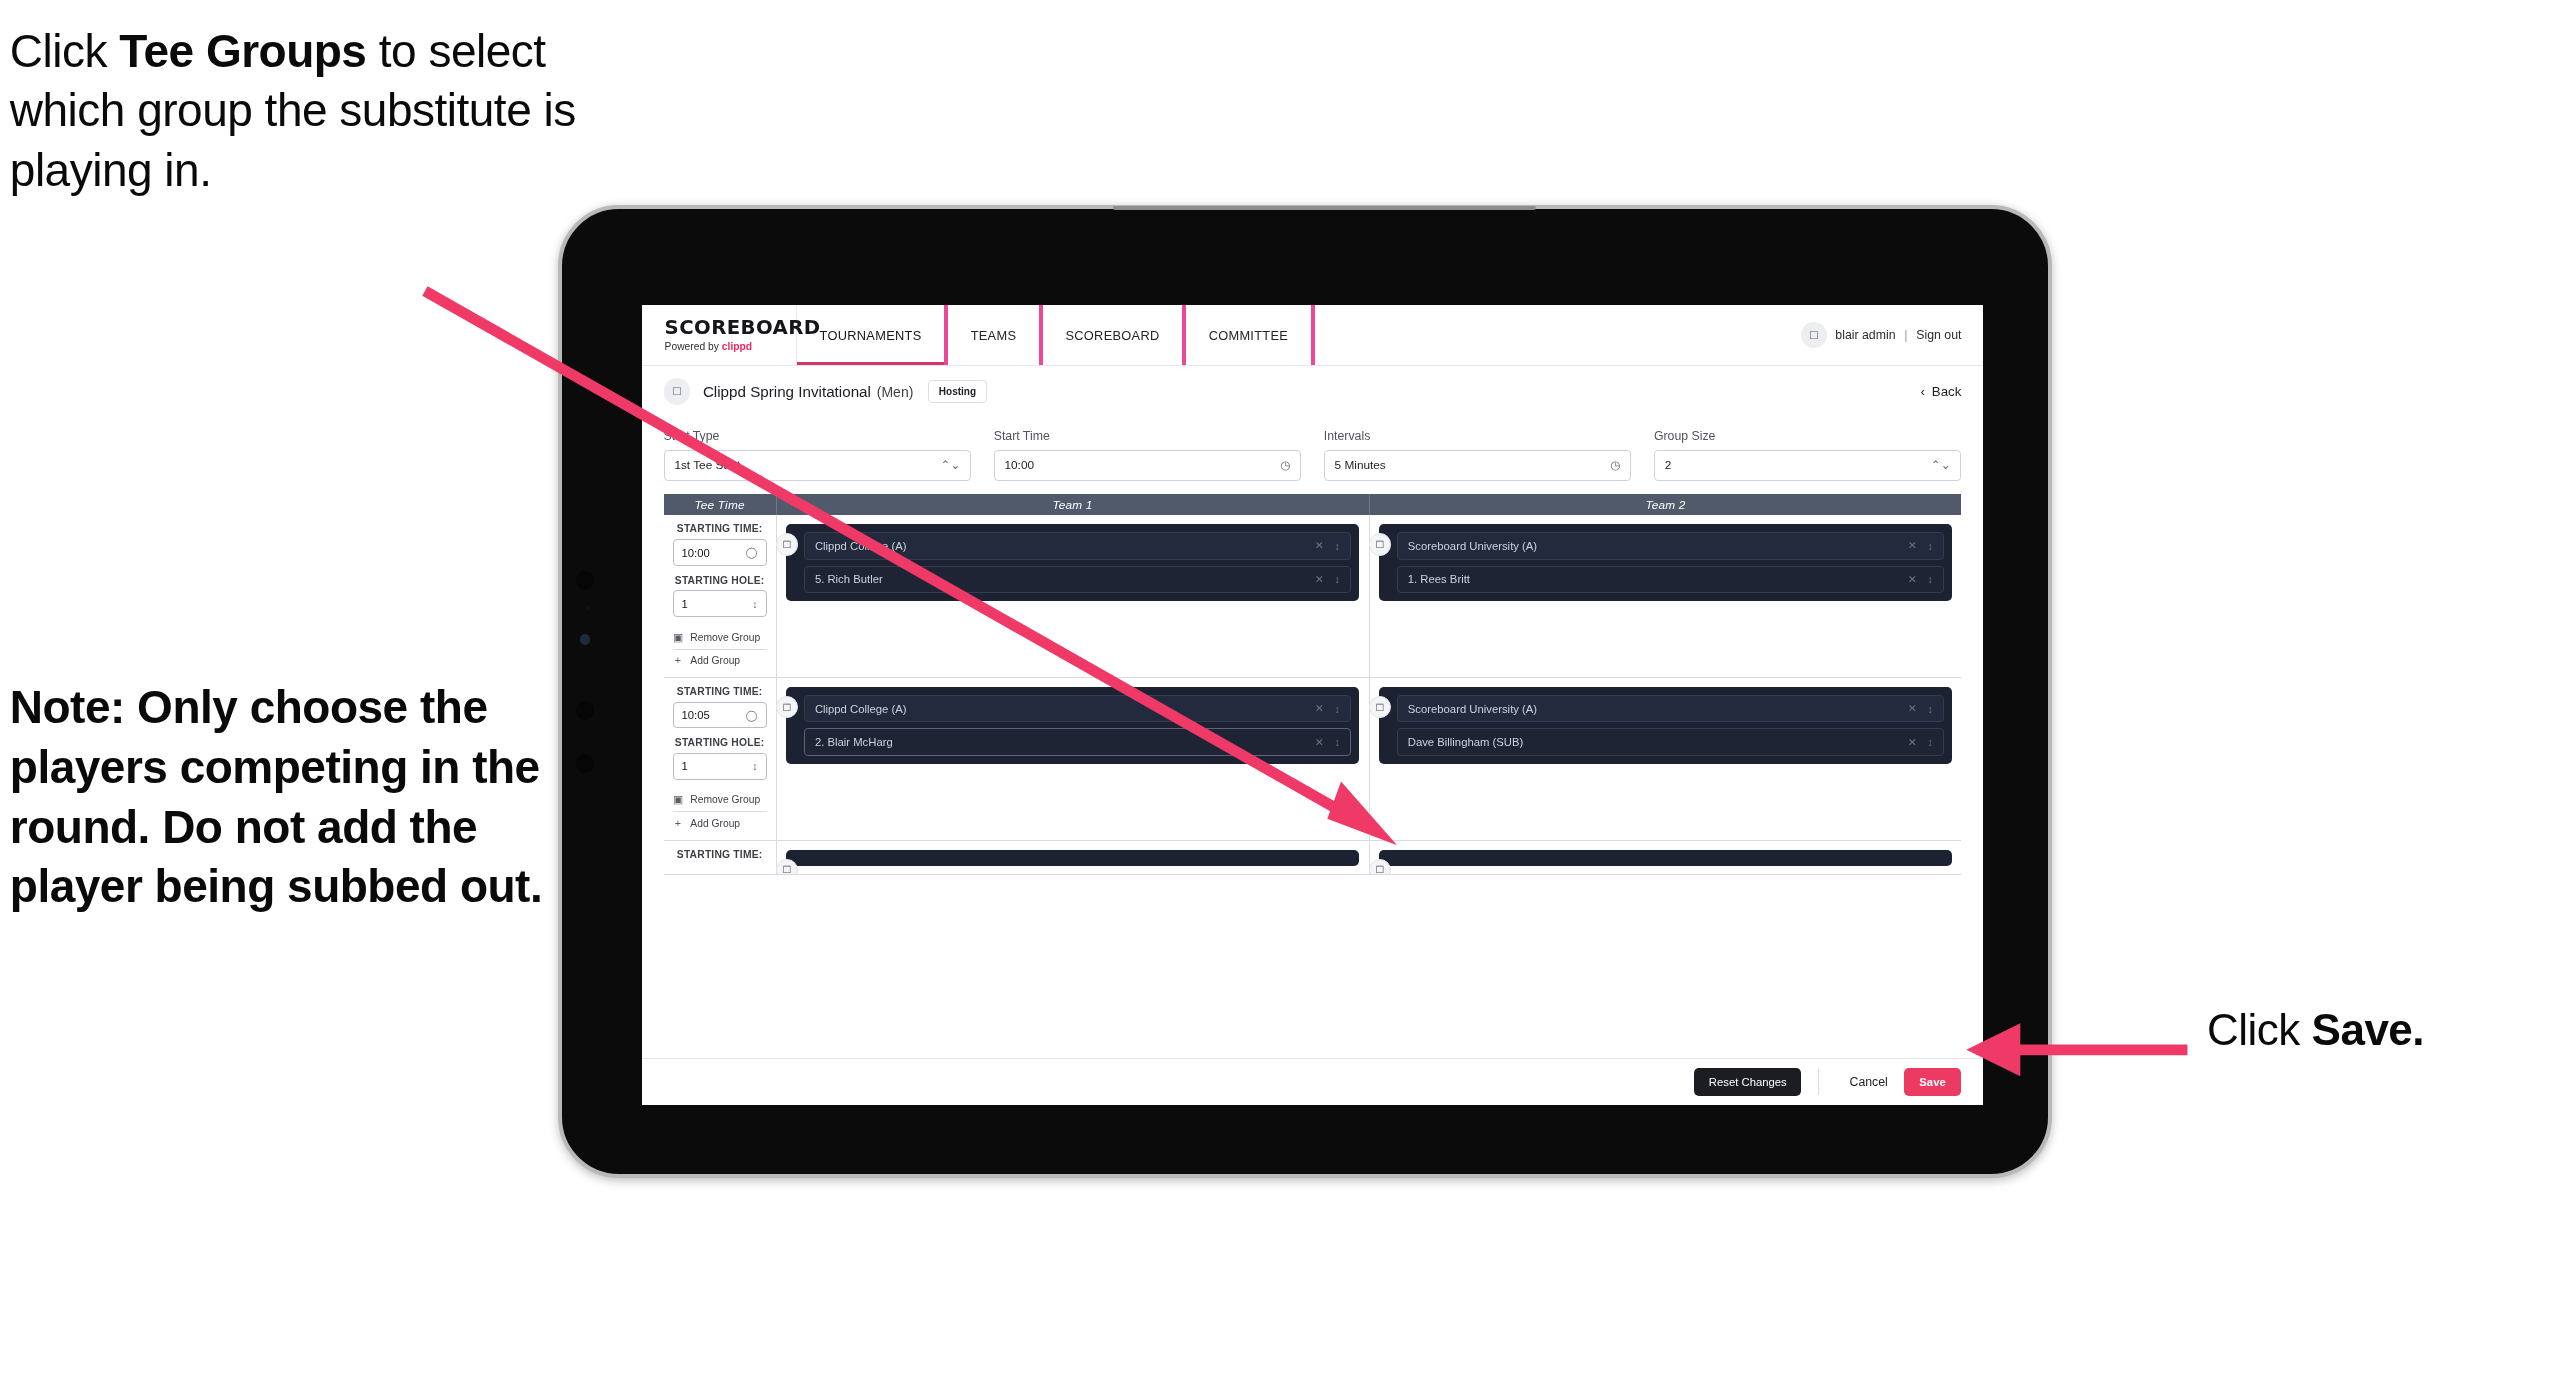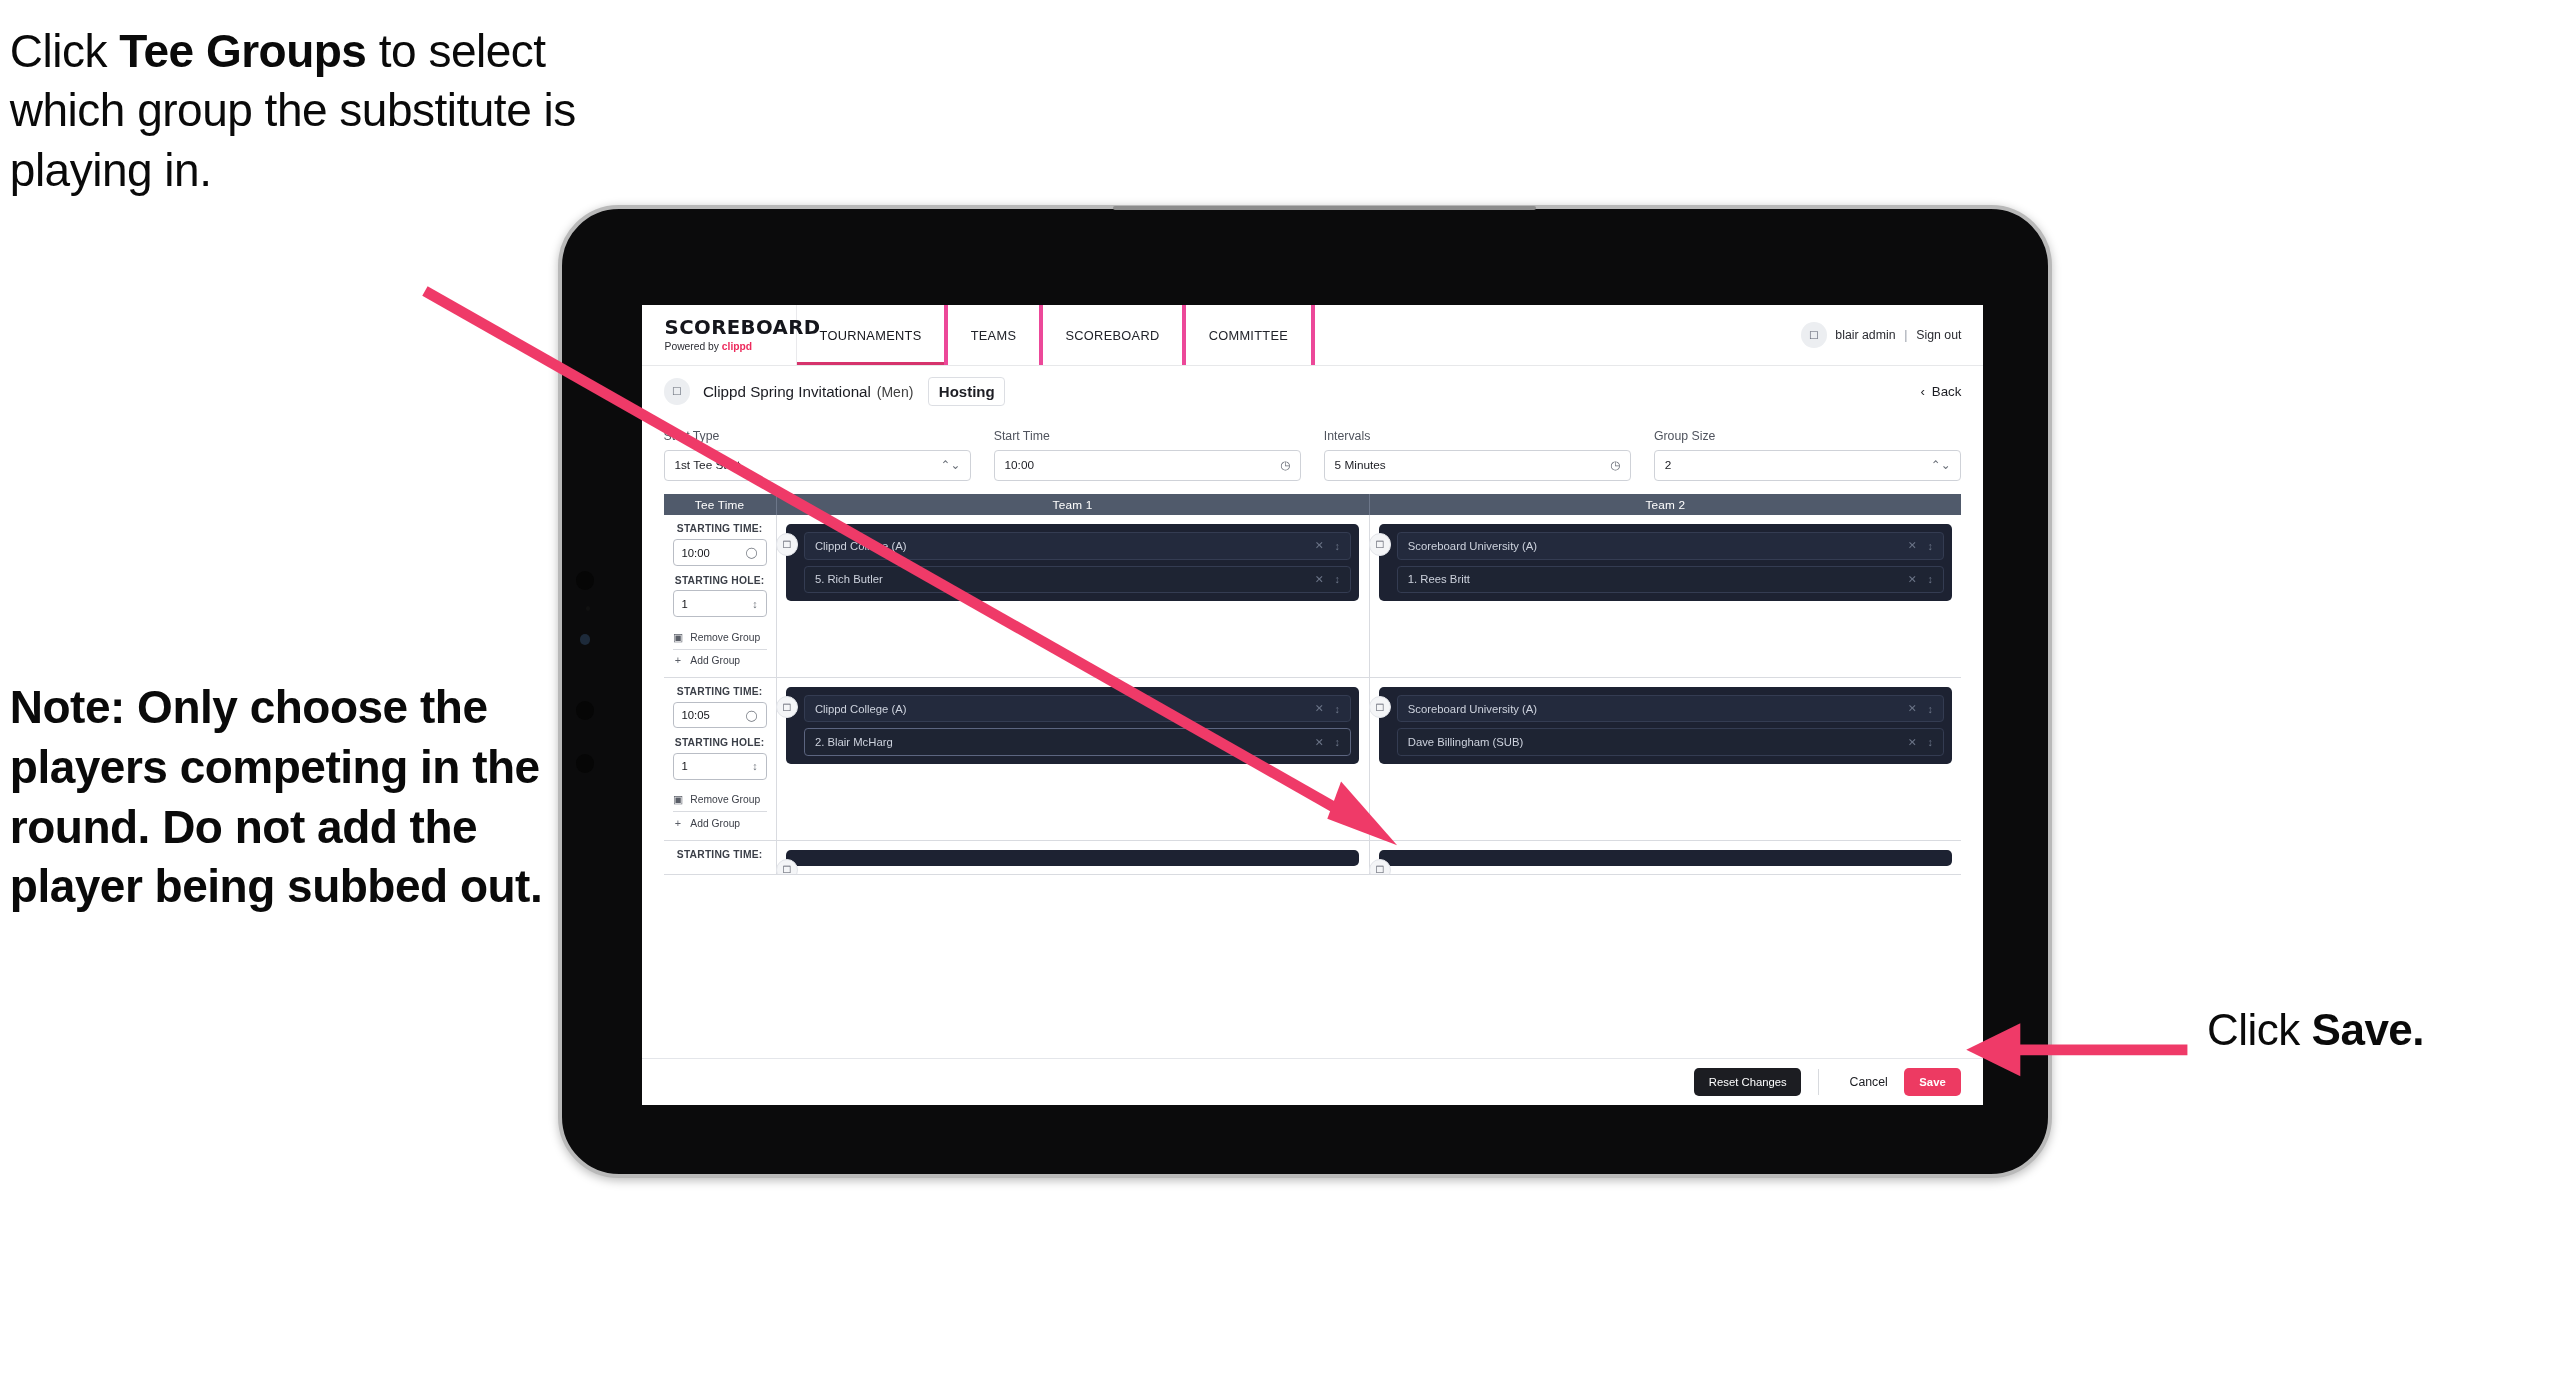--- a/index.html
+++ b/index.html
@@ -119,21 +119,21 @@
   }
   .subhead-icon {
     width: 26.5px; height: 26.5px; border-radius: 50%; background: #eceef1;
     display: flex; align-items: center; justify-content: center;
     font-size: 10.8px; color: #666b78; margin-right: 12.8px;
   }
   .subhead-title { font-size: 15.2px; color: #1b1c22; }
   .subhead-gender { font-size: 14px; color: #404040; margin-left: 5.9px; }
   .hosting-badge {
     margin-left: 14.7px; border: 1px solid #dcdee3; border-radius: 3.9px;
-    padding: 4.9px 9.8px; font-size: 15px; font-weight: 700; color: #1d1e24;
+    padding: 4.9px 9.8px; font-size: 10px; font-weight: 700; color: #1d1e24;
     background: #fff;
   }
   .back-link {
     margin-left: auto; font-size: 13.3px; color: #1d1e24;
     display: flex; align-items: center; gap: 6.9px; cursor: pointer;
   }
 
   
   .controls {
     display: flex; gap: 22.6px; padding: 11.8px 21.6px 13.8px 21.6px;
@@ -147,20 +147,21 @@
     padding: 0 9.8px; font-size: 11.8px; color: #1c1d23;
   }
   .ctrl-box .val { flex: 1; }
   .ctrl-box .glyph { color: #6b7079; font-size: 11.8px; }
 
   
   .tbl-head {
     display: flex; background: #505a6b; color: #fff;
     height: 21px; align-items: stretch;
     margin: 0 21.6px;
+    font-style: italic;
   }
   .tbl-head .cell {
     display: flex; align-items: center; justify-content: center;
     font-size: 11.8px; letter-spacing: 0.2px;
   }
   .col-tee { width: 113px; border-right: 1px solid #6d778a; }
   .col-team { flex: 1; }
   .col-team.t1 { border-right: 1px solid #6d778a; }
 
   .tbl-body { margin: 0 21.6px; border: 0; }

